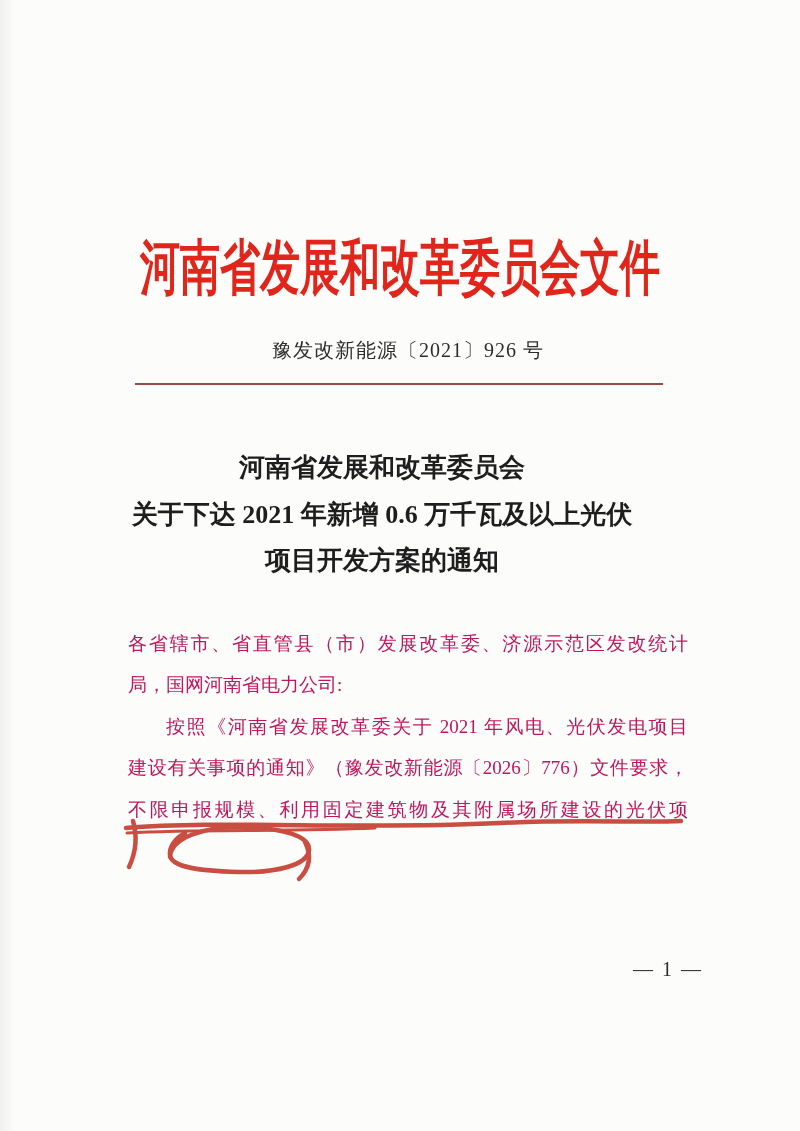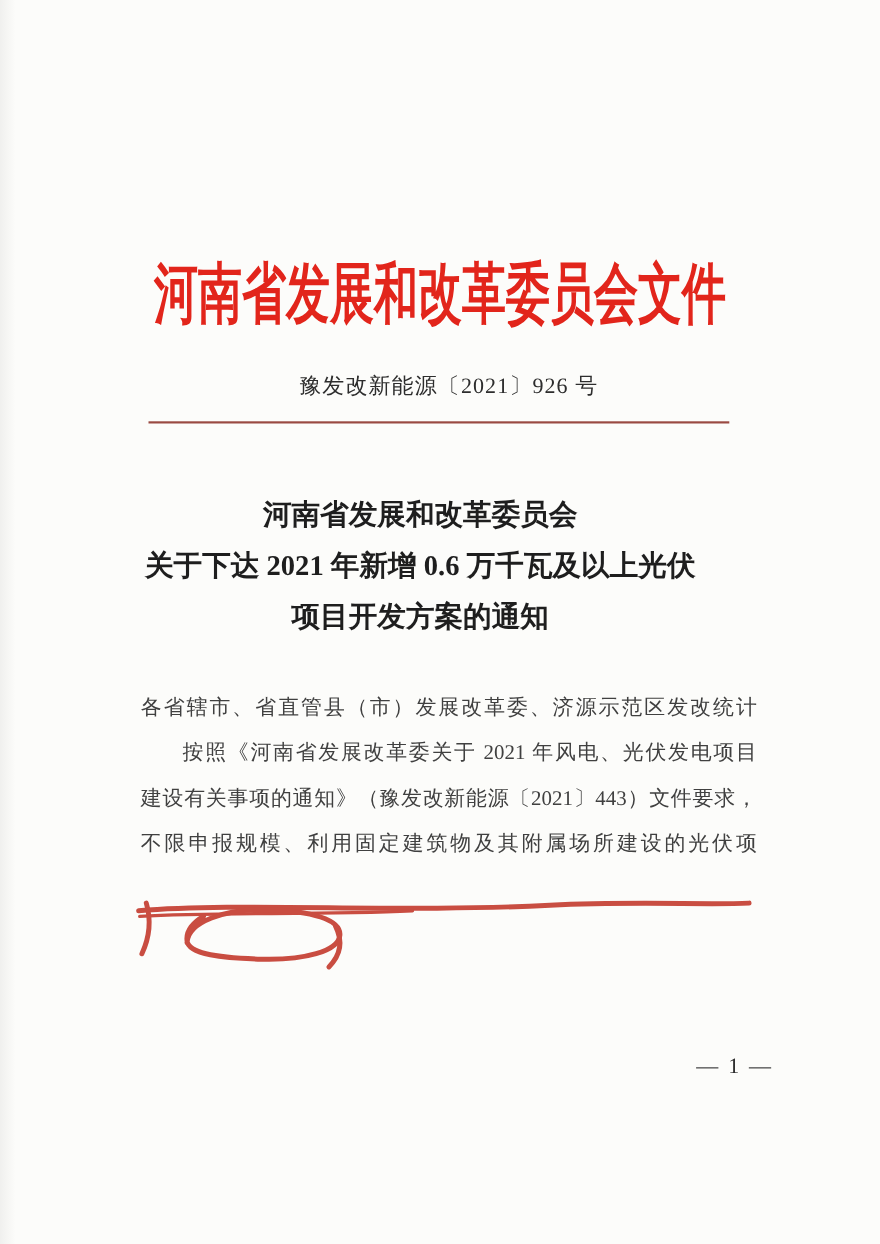--- a/index.html
+++ b/index.html
@@ -49,21 +49,21 @@
     font-weight: bold;
     font-size: 26px;
     line-height: 46.5px;
     color: #1e1e1e;
     transform: translateX(-18px);
   }
   .body-text {
     position: absolute; top: 623px; left: 128px; width: 560px;
     font-size: 19px;
     line-height: 41.4px;
-    color: #404040;
+    color: #be185d;
   }
   .bl { width: 560px; }
   .bl.j { text-align: justify; text-align-last: justify; }
   .bl.ind { padding-left: 38px; width: 522px; }
   .page-number {
     position: absolute; top: 958px; right: 145px;
     font-size: 20px;
     color: #2d2d2d;
     letter-spacing: 2px;
   }
@@ -86,22 +86,23 @@
   <div class="red-rule" style="background:#9a4a42;"></div>
 
   <div class="doc-title">
     <div>河南省发展和改革委员会</div>
     <div>关于下达 2021 年新增 0.6 万千瓦及以上光伏</div>
     <div>项目开发方案的通知</div>
   </div>
 
   <div class="body-text">
     <div class="bl j">各省辖市、省直管县（市）发展改革委、济源示范区发改统计</div>
+    <div class="bl">局，国网河南省电力公司:</div>
     <div class="bl j ind">按照《河南省发展改革委关于 2021 年风电、光伏发电项目</div>
-    <div class="bl j">建设有关事项的通知》（豫发改新能源〔2021〕443）文件要求，</div>
+    <div class="bl j">建设有关事项的通知》（豫发改新能源〔2026〕776）文件要求，</div>
     <div class="bl j">不限申报规模、利用固定建筑物及其附属场所建设的光伏项</div>
   </div>
 
   <div class="page-number">— 1 —</div>
 
   <svg class="annotation-layer" width="800" height="1131" viewBox="0 0 800 1131" xmlns="http://www.w3.org/2000/svg">
     <g stroke="#c23528" stroke-width="4.5" fill="none" stroke-linecap="round" opacity="0.88">
 
       <path d="M126,828 C 220,820 360,830 500,823 C 580,819 640,823 681,821"></path>
 

